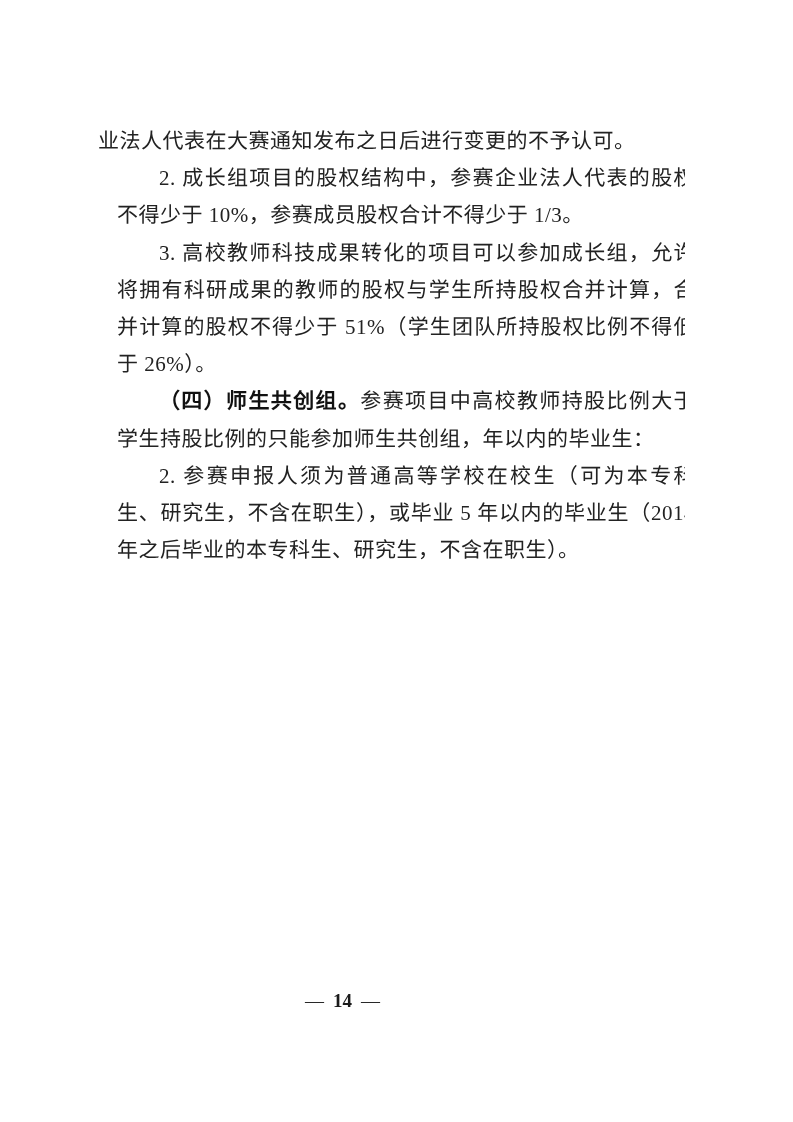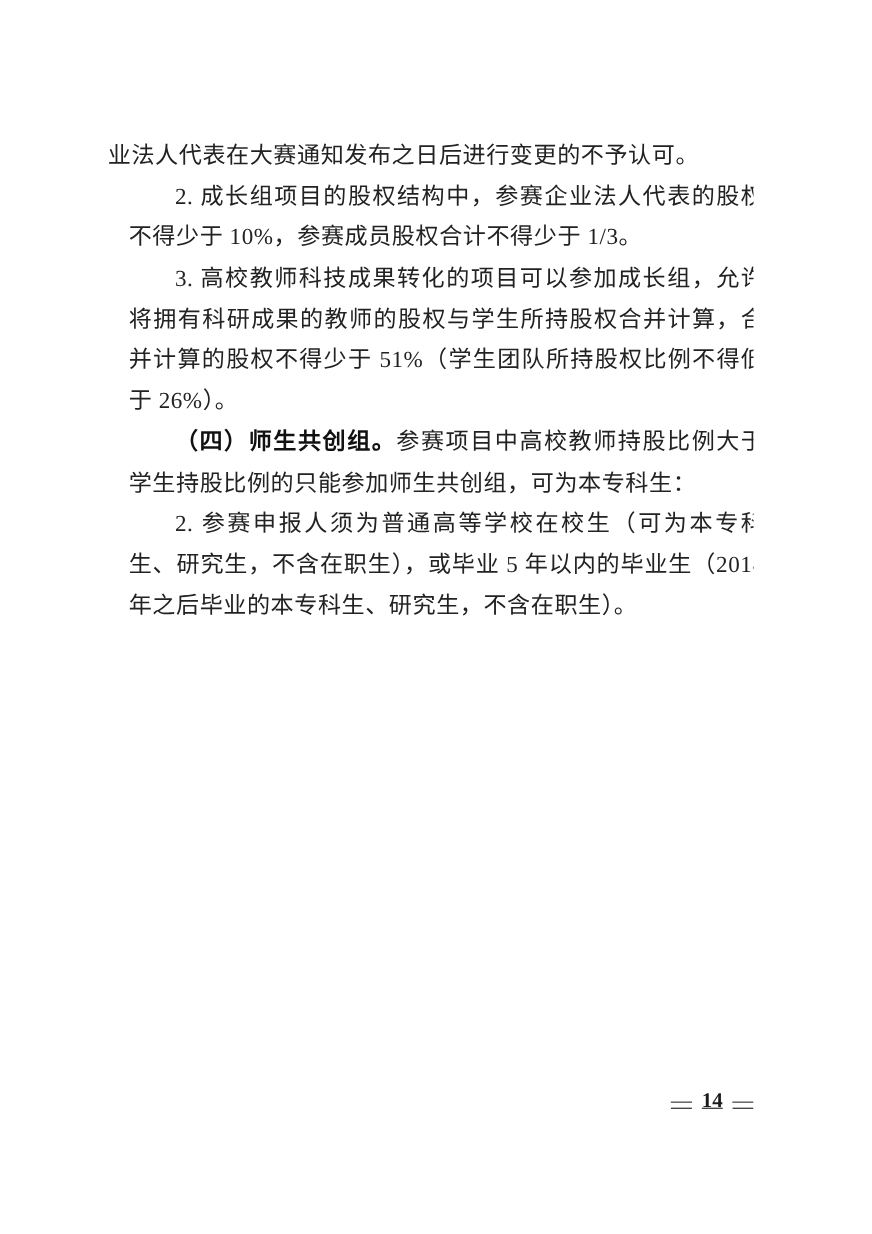--- a/index.html
+++ b/index.html
@@ -48,25 +48,24 @@
     font-weight: bold;
     font-family: "Liberation Sans", "DejaVu Sans", sans-serif;
     color: #111111;
     letter-spacing: 1px;
   }
   .footer {
     position: absolute;
     left: 0;
     top: 987px;
     width: 100%;
-    text-align: right;
+    text-align: center;
     font-size: 19px;
     line-height: 27px;
     color: #1a1a1a;
-    text-decoration: underline;
   }
   .footer .dash {
     letter-spacing: 0;
   }
   .footer .pagenum {
     font-weight: bold;
     margin: 0 9px;
   }
 </style>
 </head>
@@ -74,21 +73,21 @@
 
 <div class="page">
   <div class="content">
 
     <p class="para">业法人代表在大赛通知发布之日后进行变更的不予认可。</p>
 
     <p class="para ind">2. 成长组项目的股权结构中，参赛企业法人代表的股权不得少于 10%，参赛成员股权合计不得少于 1/3。</p>
 
     <p class="para ind">3. 高校教师科技成果转化的项目可以参加成长组，允许将拥有科研成果的教师的股权与学生所持股权合并计算，合并计算的股权不得少于 51%（学生团队所持股权比例不得低于 26%）。</p>
 
-    <p class="para ind"><span class="lead-bold">（四）师生共创组。</span><span>参赛项目中高校教师持股比例大于学生持股比例的只能参加师生共创组，可为本专科生：</span></p>
+    <p class="para ind"><span class="lead-bold">（四）师生共创组。</span><span>参赛项目中高校教师持股比例大于学生持股比例的只能参加师生共创组，年以内的毕业生：</span></p>
 
 
     <p class="para ind">2. 参赛申报人须为普通高等学校在校生（可为本专科生、研究生，不含在职生），或毕业 5 年以内的毕业生（2014 年之后毕业的本专科生、研究生，不含在职生）。</p>
 
 
 
 
   </div>
 
   <div class="footer"><span class="dash">—</span><span class="pagenum">14</span><span class="dash">—</span></div>

